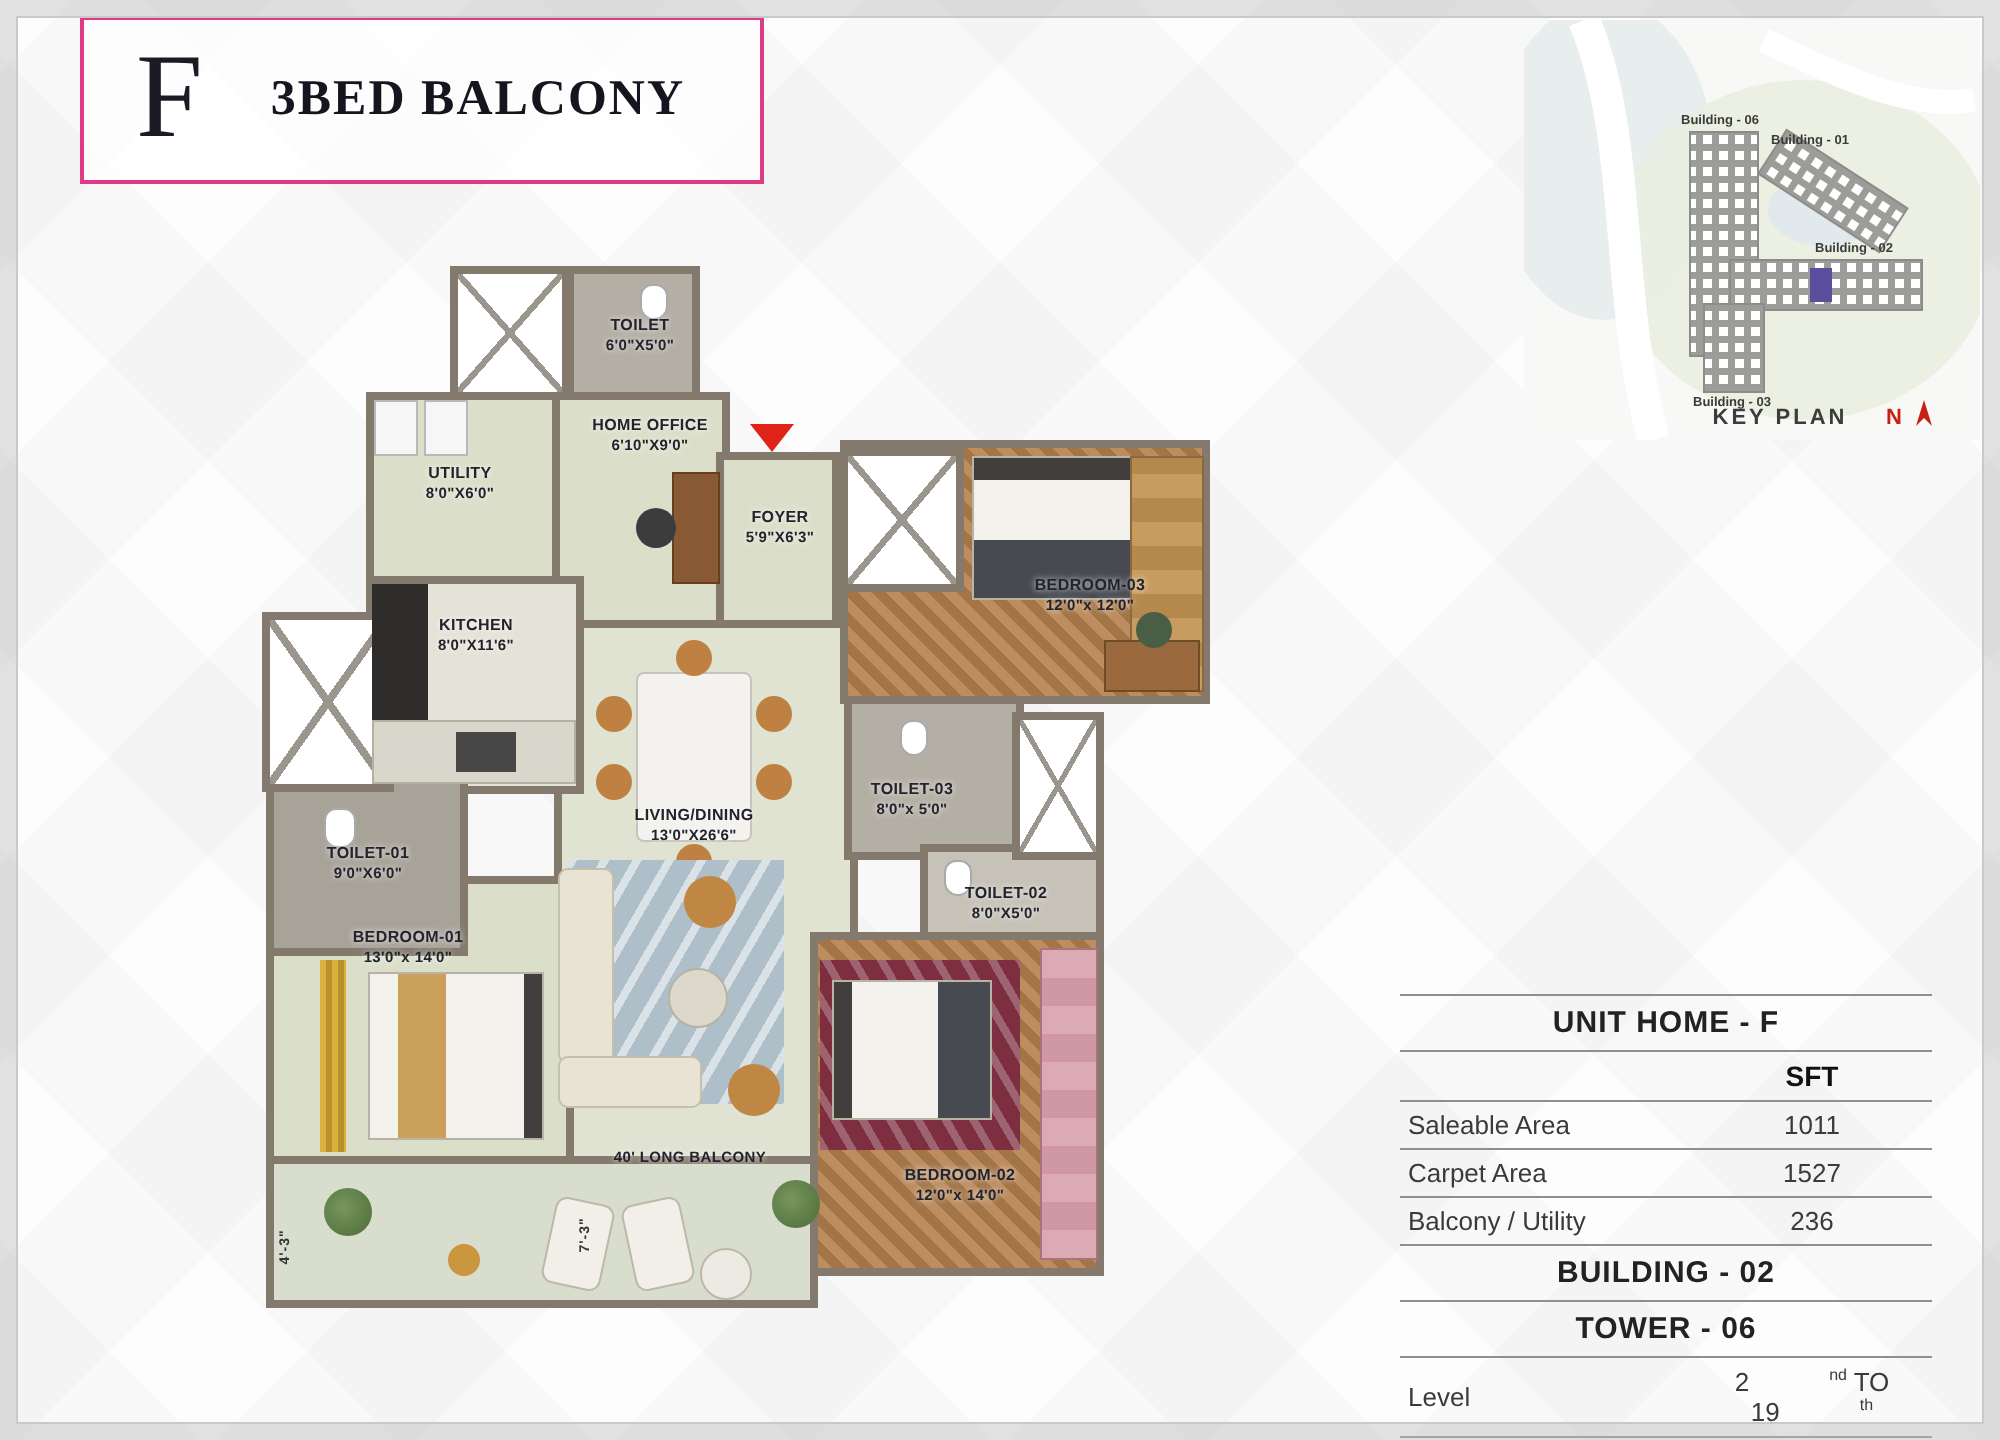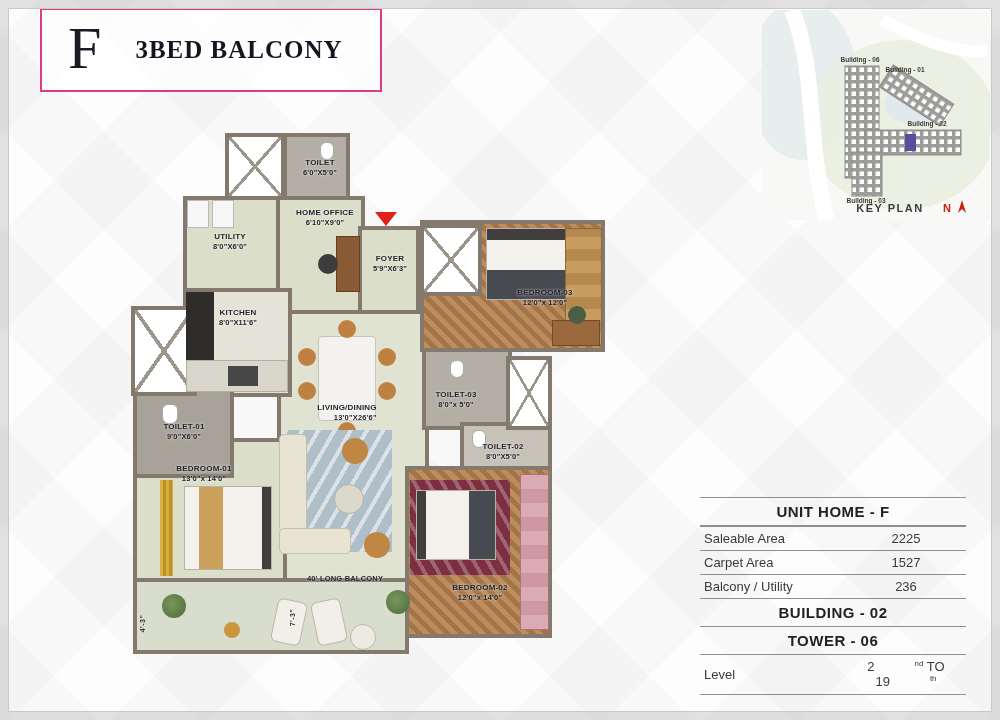--- a/index.html
+++ b/index.html
@@ -219,42 +219,46 @@
       <span class="dim">8'0"X5'0"</span>
     </div>
     <div class="lbl" style="left:56px;top:324px;">
       <span>TOILET-01</span>
       <span class="dim">9'0"X6'0"</span>
     </div>
     <div class="lbl" style="left:76px;top:366px;">
       <span>BEDROOM-01</span>
       <span class="dim">13'0"x 14'0"</span>
     </div>
-    <div class="lbl" style="left:219px;top:305px;text-align:right;">
+    <div class="lbl" style="left:219px;top:305px;">
       <span>LIVING/DINING</span>
       <span class="dim">13'0"X26'6"</span>
     </div>
     <div class="lbl" style="left:352px;top:485px;">
       <span>BEDROOM-02</span>
       <span class="dim">12'0"x 14'0"</span>
     </div>
     <div class="lbl" style="left:217px;top:471px;font-size:7.5px;">40' LONG BALCONY</div>
 
     <div class="vdim" style="left:6px;top:512px;">4'-3"</div>
     <div class="vdim" style="left:156px;top:506px;">7'-3"</div>
   </div>
 
   <div class="utable">
     <div class="tline"></div>
     <div class="trow bold-center">UNIT HOME - F</div>
     <div class="tline"></div>
+    <div class="trow">
+      <div class="tl"></div>
+      <div class="tv hdr-sft">SFT</div>
+    </div>
     <div class="tline"></div>
     <div class="trow">
       <div class="tl">Saleable Area</div>
-      <div class="tv">2225</div>
+      <div class="tv">1011</div>
     </div>
     <div class="tline"></div>
     <div class="trow">
       <div class="tl">Carpet Area</div>
       <div class="tv">1527</div>
     </div>
     <div class="tline"></div>
     <div class="trow">
       <div class="tl">Balcony / Utility</div>
       <div class="tv">236</div>

